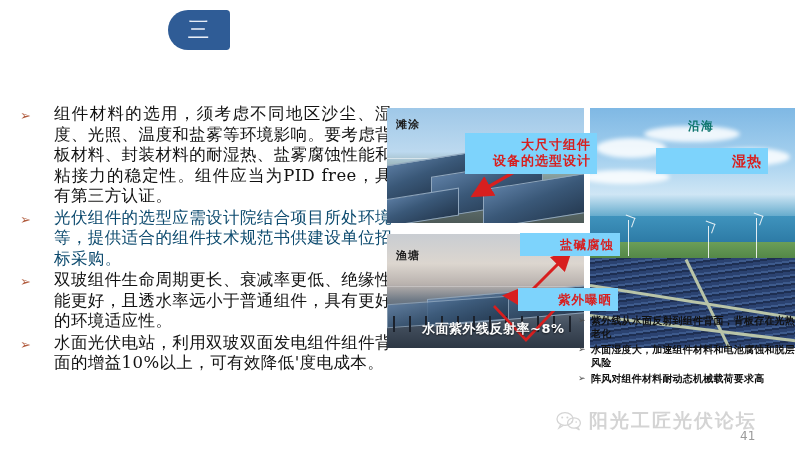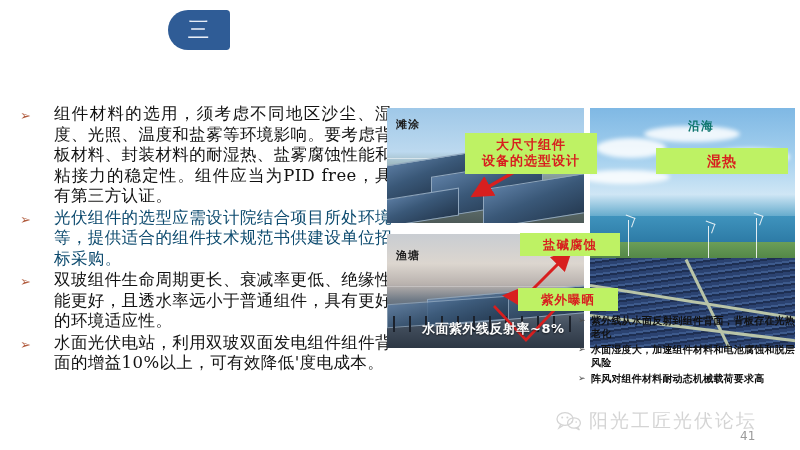--- a/index.html
+++ b/index.html
@@ -220,39 +220,39 @@
   }
   .field-path {
     position: absolute;
     background: #b9c4a8;
     transform-origin: left center;
   }
 
   
   .callout {
     position: absolute;
-    background: #bef264;
+    background: #7dd3fc;
     color: #d81f1f;
     font-weight: bold;
     font-family: "DejaVu Sans", "Liberation Sans", sans-serif;
     z-index: 10;
-    text-align: center;
+    text-align: right;
     letter-spacing: 1px;
   }
   #callout-bigsize {
     left: 465px; top: 133px;
     width: 120px;
     padding: 4px 6px 5px;
     font-size: 13px;
     line-height: 16px;
   }
   #callout-humid {
     left: 656px; top: 148px;
     width: 100px;
-    padding: 5px 16px;
+    padding: 5px 6px;
     font-size: 14px;
     line-height: 16px;
   }
   #callout-salt {
     left: 520px; top: 233px;
     width: 88px;
     padding: 4px 6px;
     font-size: 12.5px;
     line-height: 15px;
   }
@@ -330,20 +330,21 @@
     display: flex;
     align-items: center;
     gap: 7px;
     opacity: 0.42;
   }
   .wm-text {
     font-size: 19px;
     color: #9a9a9a;
     letter-spacing: 2px;
     font-family: "DejaVu Sans", "Liberation Sans", sans-serif;
+    font-weight: bold;
   }
   .page-num {
     position: absolute;
     left: 740px;
     top: 429px;
     font-size: 12px;
     color: #9a9a9a;
     font-family: "DejaVu Sans", "Liberation Sans", sans-serif;
   }
 </style>

